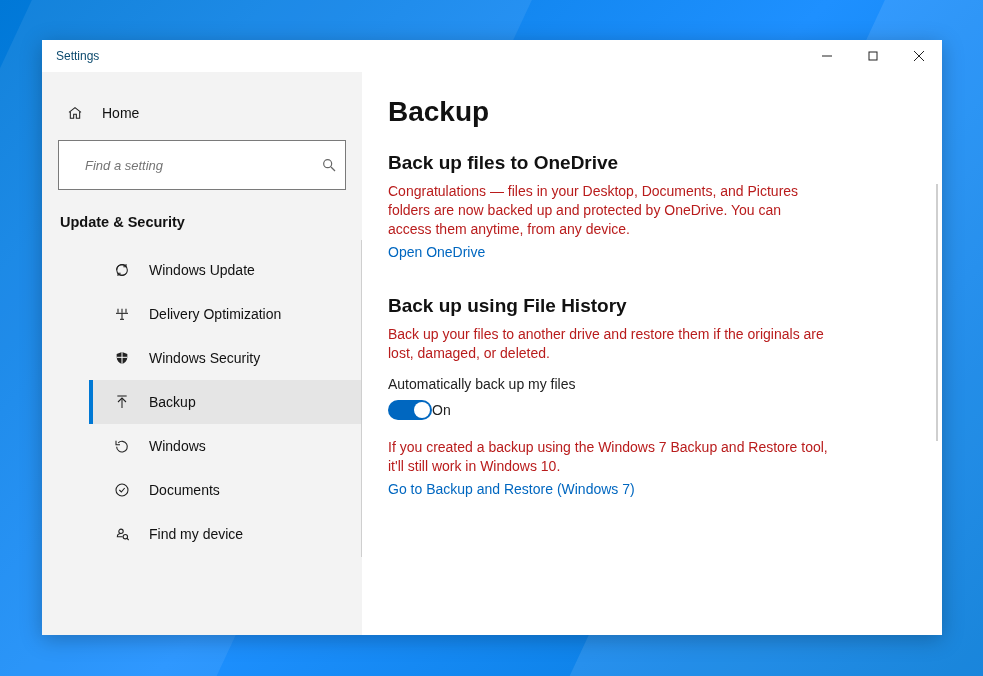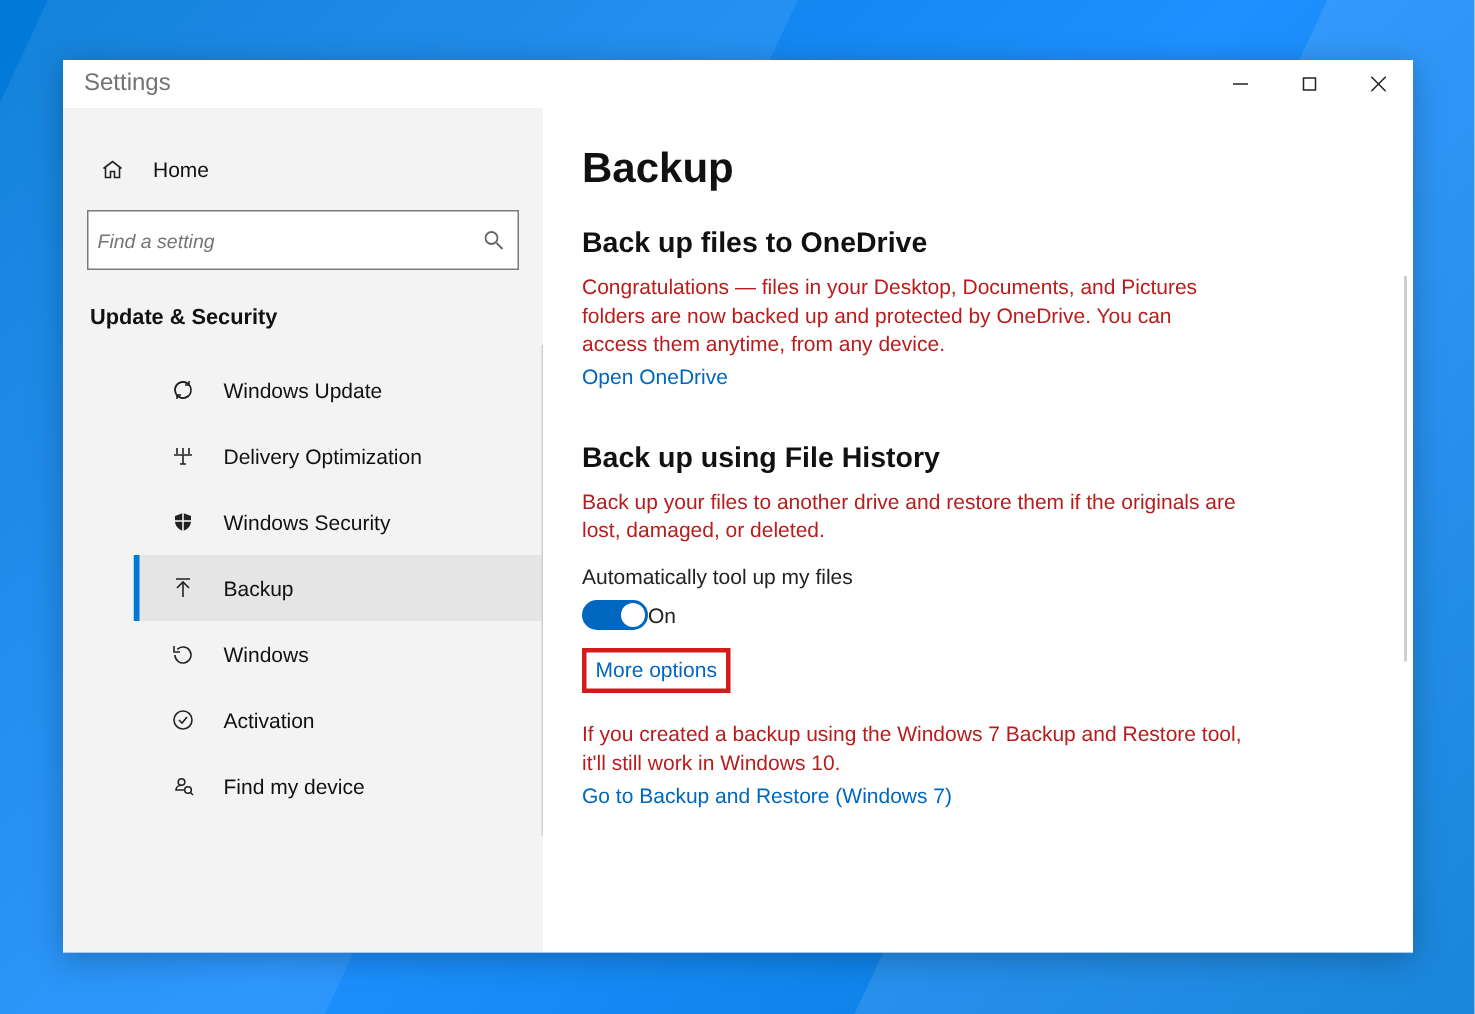--- a/index.html
+++ b/index.html
@@ -25,21 +25,21 @@
     transform: skewX(-25deg);
   }
   .window {
     position:absolute; left:42px; top:40px; width:900px; height:595px;
     background:#fff; box-shadow: 0 4px 20px rgba(0,0,0,0.25);
     display:flex; flex-direction:column; z-index:2;
   }
   .titlebar {
     height:32px; display:flex; align-items:center; justify-content:space-between;
     padding-left:14px;
-    font-size:16px; color:#737373;
+    font-size:12px; color:#0c4a6e;
     position:relative; z-index:3;
   }
   .winbtns { display:flex; }
   .winbtn {
     width:46px; height:32px; display:flex; align-items:center; justify-content:center;
     cursor:default; background:transparent;
   }
   .winbtn svg { width:10px; height:10px; }
   .content { flex:1; display:flex; overflow:hidden; }
   .sidebar {
@@ -55,22 +55,22 @@
     text-align:center;
   }
   .home-row { height:46px; }
   .nav-item.selected {
     background:#e5e5e5; border-left:4px solid #0078d4;
   }
   .icon-slot { width:18px; height:18px; display:flex; align-items:center; justify-content:center; color:#222; }
   .icon-slot svg { width:16px; height:16px; }
   .search-wrap { padding:4px 16px 14px 16px; }
   .search {
-    display:flex; align-items:center; width:100%; height:40px;
-    border:1px solid #7a7a7a; background:#fff; padding:0 8px 0 6px;
+    display:flex; align-items:center; width:100%; height:50px;
+    border:1px solid #7a7a7a; background:#fff; padding:0 8px 0 26px;
   }
   .search input {
     border:0; outline:0; flex:1; font-size:13px; color:#555; background:transparent;
     font-style:italic;
   }
   .search .sicon { width:16px; height:16px; color:#666; }
   .section-label {
     padding:10px 16px 8px 18px;
     font-size:14.5px; font-weight:600; color:#111;
   }
@@ -227,21 +227,21 @@
           <span>Windows</span>
         </div>
 
         <div class="nav-item">
           <span class="icon-slot">
             <svg viewBox="0 0 24 24" fill="none" stroke="#222" stroke-width="1.6">
                 <circle cx="12" cy="12" r="9"></circle>
                 <polyline points="8 12 11 15 16 9"></polyline>
               </svg>
           </span>
-          <span>Activation</span>
+          <span>Documents</span>
         </div>
 
         <div class="nav-item">
           <span class="icon-slot">
             <svg viewBox="0 0 24 24" fill="none" stroke="#222" stroke-width="1.6">
                 <circle cx="10.5" cy="8" r="3.3"></circle>
                 <path d="M10.5 11.3c-3 0-5.5 2-5.5 4.7h8"></path>
                 <circle cx="17" cy="16" r="3.3"></circle>
                 <line x1="19.3" y1="18.3" x2="22" y2="21"></line>
               </svg>
@@ -258,28 +258,25 @@
       <h1>Backup</h1>
 
       <h2>Back up files to OneDrive</h2>
       <p class="body">Congratulations — files in your Desktop, Documents, and Pictures folders are now backed up and protected by OneDrive. You can access them anytime, from any device.</p>
       <span class="link">Open OneDrive</span>
 
       <div class="section-gap"></div>
 
       <h2>Back up using File History</h2>
       <p class="body">Back up your files to another drive and restore them if the originals are lost, damaged, or deleted.</p>
-      <div class="toggle-label">Automatically tool up my files</div>
+      <div class="toggle-label">Automatically back up my files</div>
       <div class="toggle-row">
         <div class="toggle"></div>
         <span class="toggle-state">On</span>
       </div>
-      <span class="hl">
-        <span class="link">More options</span>
-      </span>
 
       <div class="section-gap" style="height:18px;"></div>
 
       <p class="body">If you created a backup using the Windows 7 Backup and Restore tool, it'll still work in Windows 10.</p>
       <span class="link">Go to Backup and Restore (Windows 7)</span>
     </div>
 
   </div>
 </div>
 

